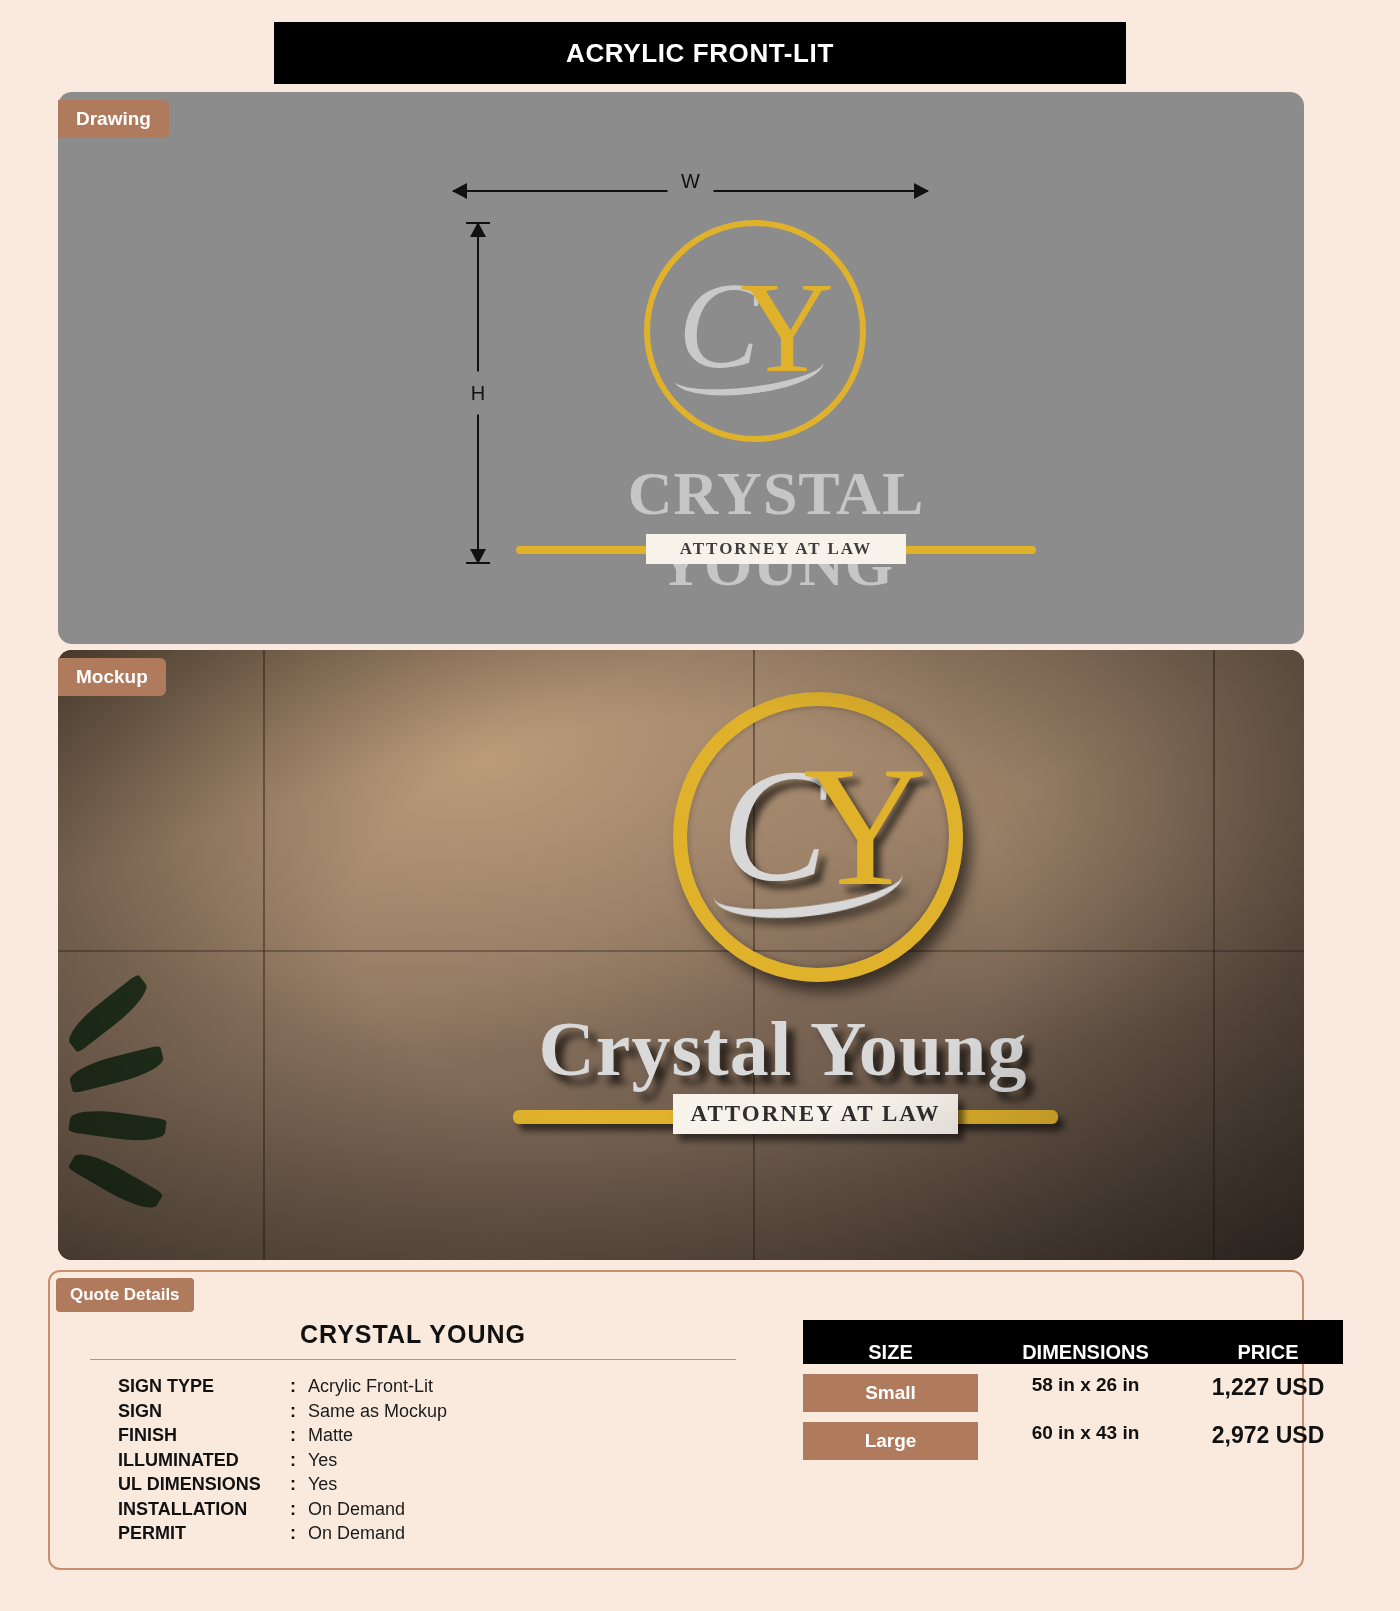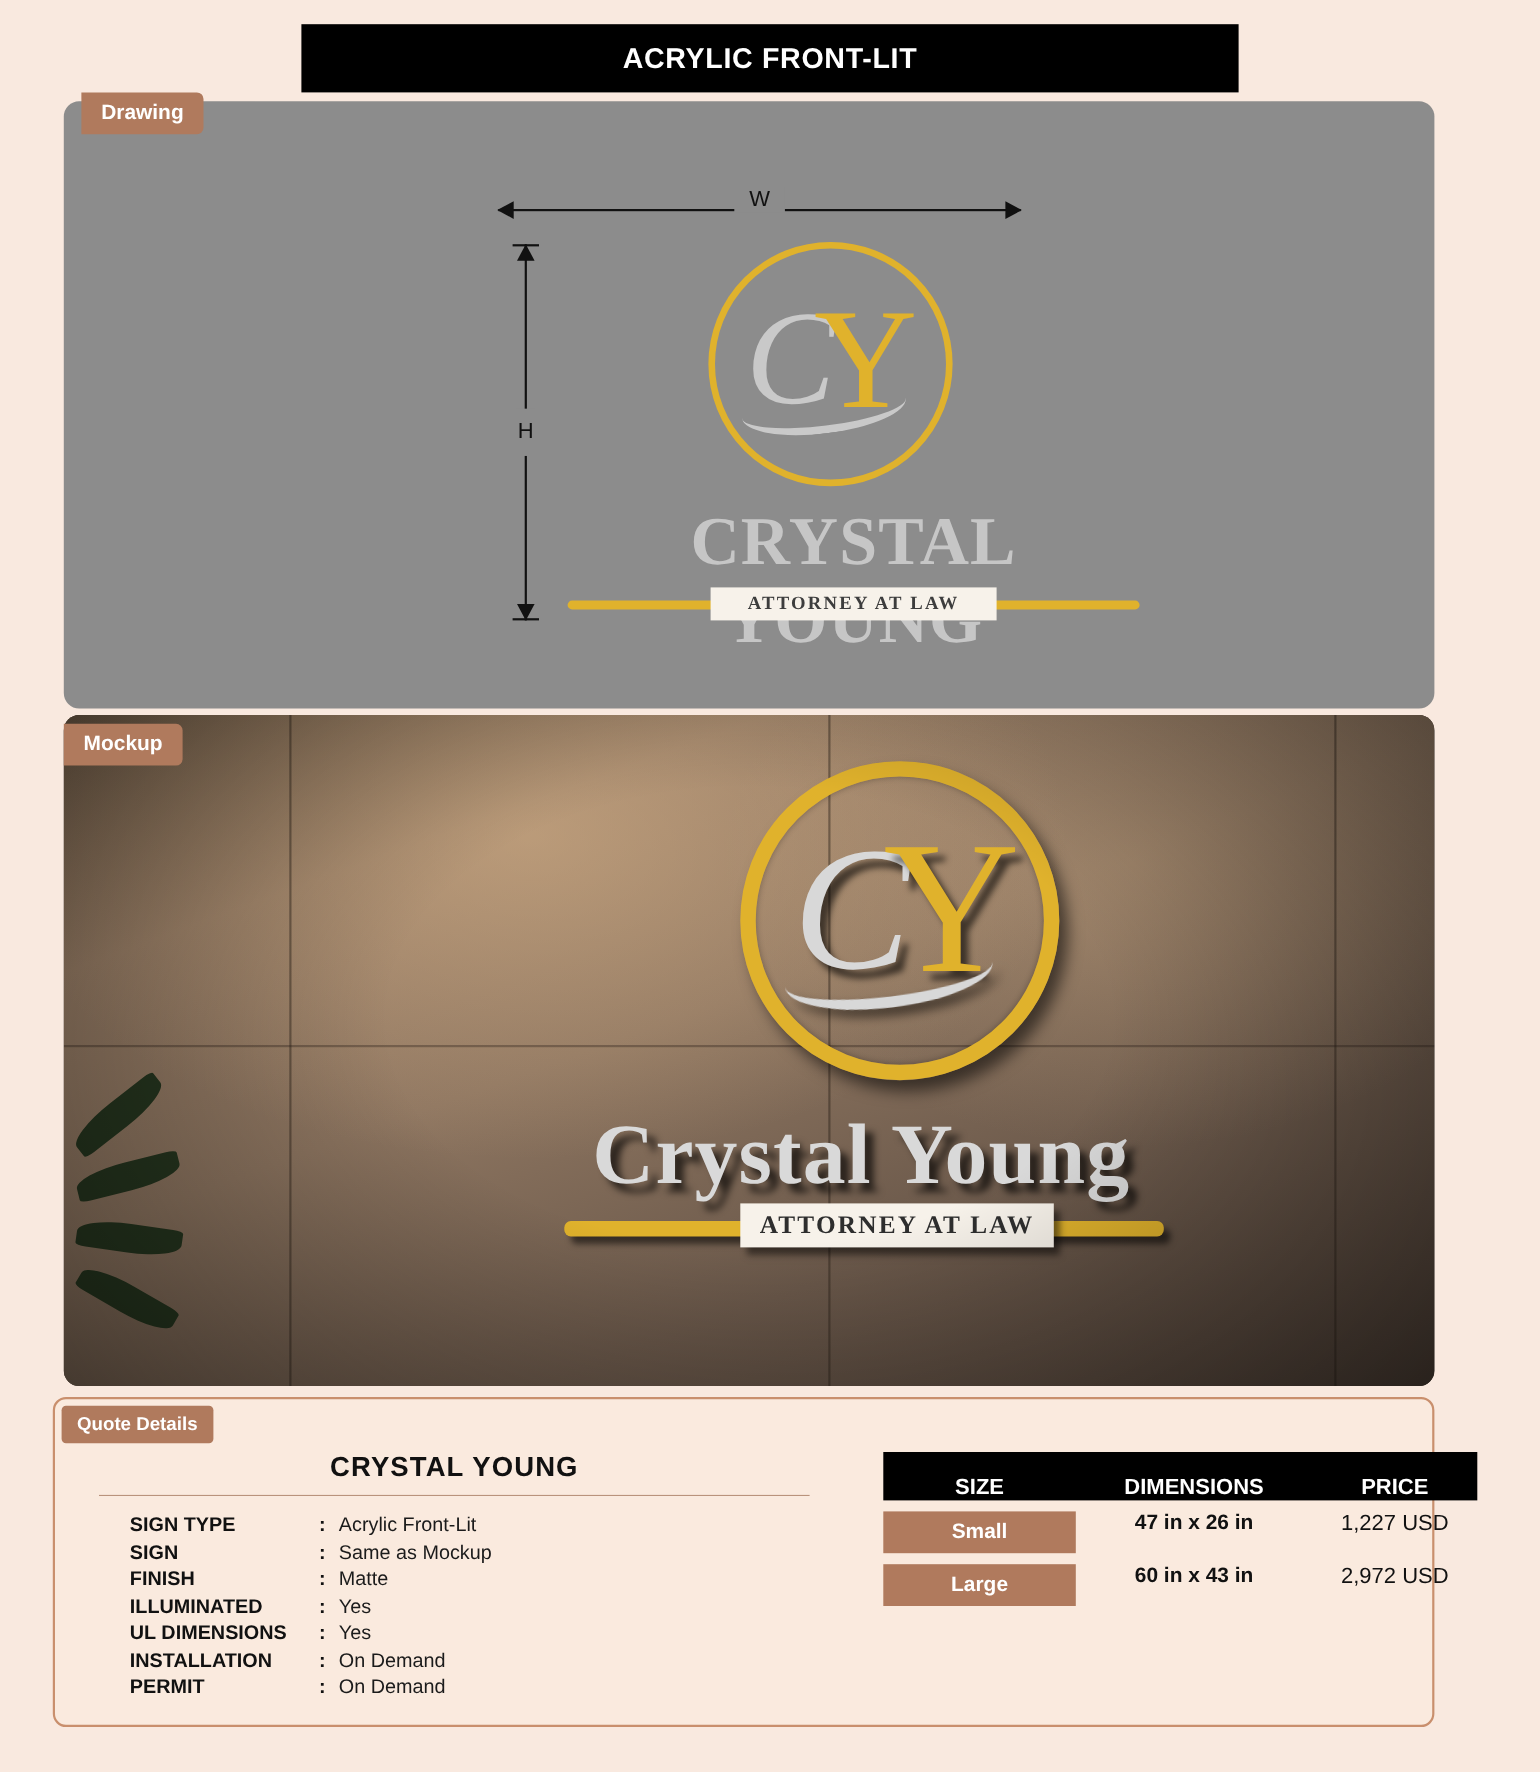--- a/index.html
+++ b/index.html
@@ -53,21 +53,21 @@
   .drawing-panel {
     position: absolute;
     left: 58px;
     top: 92px;
     width: 1246px;
     height: 552px;
     background: #8c8c8c;
     border-radius: 14px;
     overflow: hidden;
   }
-  .drawing-label { left: 58px; top: 84px; margin-left: 16px; }
+  .drawing-label { left: 58px; top: 100px; }
 
   .drawing-inner {
     position: absolute;
     inset: 0;
   }
 
   
   .dim-w {
     position: absolute;
     left: 395px;
@@ -475,22 +475,22 @@
   .pr-dim {
     width: 215px;
     text-align: center;
     font-weight: bold;
     font-size: 19px;
     color: #111;
   }
   .pr-price {
     width: 150px;
     text-align: center;
-    font-weight: normal;
-    font-size: 20px;
+    font-weight: bold;
+    font-size: 23px;
     color: #111;
   }
 </style>
 </head>
 <body>
 
 <div class="page">
 
   <div class="title-bar">
     <span class="title-text">ACRYLIC FRONT-LIT</span>
@@ -607,21 +607,21 @@
 
     <div class="price-table">
       <div class="price-head">
         <div class="ph-size">SIZE</div>
         <div class="ph-dim">DIMENSIONS</div>
         <div class="ph-price">PRICE</div>
       </div>
 
       <div class="price-row">
         <div class="pr-size">Small</div>
-        <div class="pr-dim">47 in x 26 in</div>
+        <div class="pr-dim">58 in x 26 in</div>
         <div class="pr-price">1,227 USD</div>
       </div>
       <div class="price-row">
         <div class="pr-size">Large</div>
         <div class="pr-dim">60 in x 43 in</div>
         <div class="pr-price">2,972 USD</div>
       </div>
     </div>
 
   </div>

